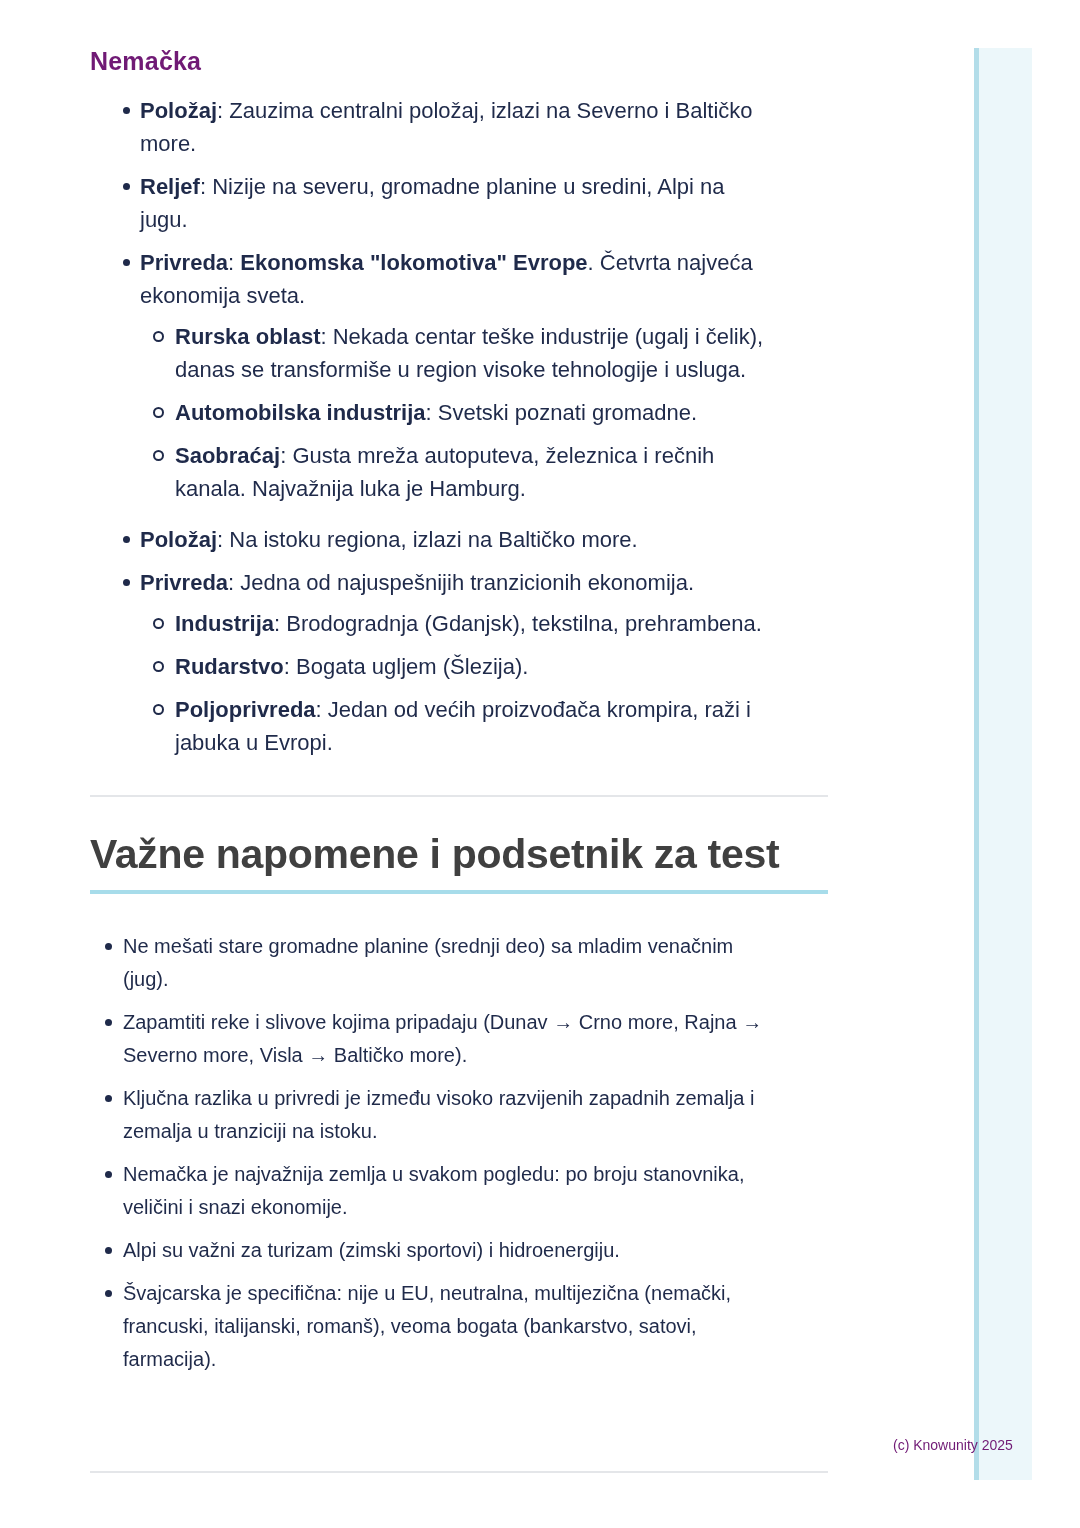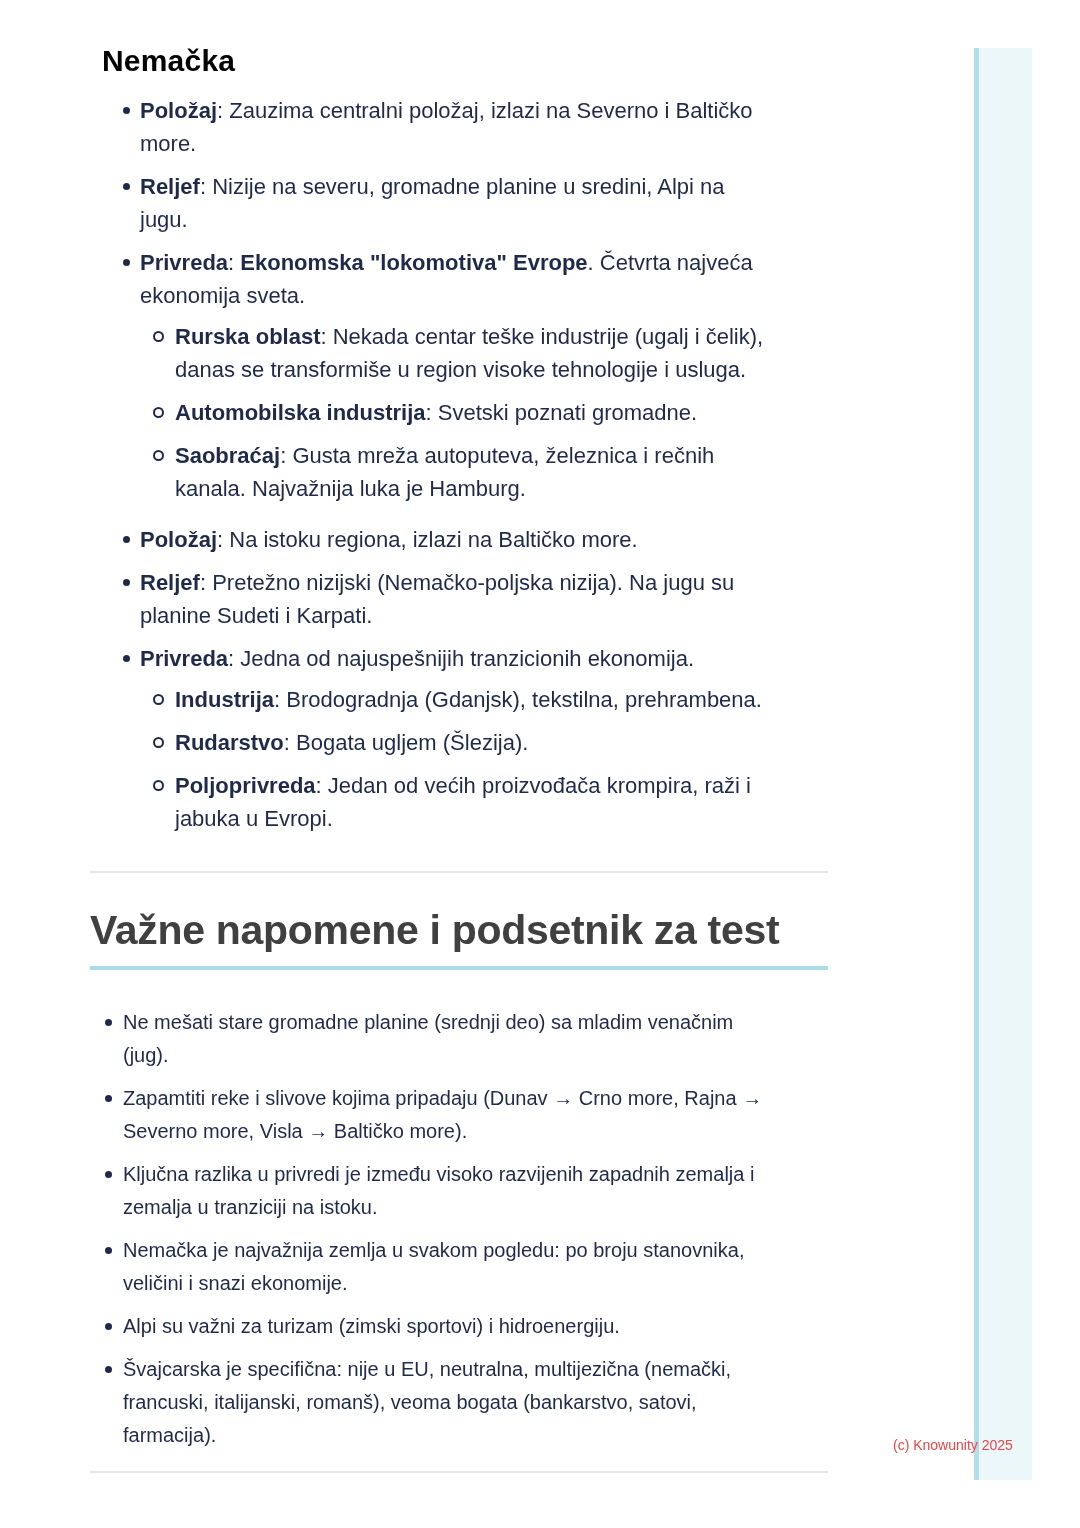--- a/index.html
+++ b/index.html
@@ -9,22 +9,22 @@
     font-family:"Liberation Sans", sans-serif;
   }
   .side-strip{
     position:absolute;top:48px;left:974px;width:53px;height:1432px;
     background:#ecf7fa;border-left:5px solid #b3dde9;
   }
   .content{
     position:absolute;left:90px;top:46px;width:738px;
   }
   h2.section-heading{
-    margin:30px 0 18px 12px;font-size:30px;line-height:30px;font-weight:bold;
-    color:#000000;letter-spacing:.2px;
+    margin:30px 0 18px 0;font-size:25px;line-height:30px;font-weight:bold;
+    color:#701a75;letter-spacing:.2px;
   }
   h2.section-heading.first{margin-top:0;}
   ul.blist{list-style:none;margin:18px;padding:0;font-size:22px;line-height:33px;}
   li.l1{position:relative;padding-left:32px;padding-right:46px;margin-bottom:10px;}
   li.l1::before{
     content:"";position:absolute;left:15px;top:13px;width:7px;height:7px;
     border-radius:50%;background:#1f2a4a;
   }
   ul.sub{list-style:none;margin:8px 0 0 0;padding:0;}
   li.l2{position:relative;padding-left:35px;padding-right:0;margin-bottom:10px;}
@@ -44,21 +44,21 @@
   .title-underline{
     margin-top:12px;width:738px;height:4px;background:#a7dcea;
   }
   ul.notes{list-style:none;margin:36px 0 0 0;padding:0;font-size:20px;line-height:33px;}
   ul.notes li{position:relative;padding-left:33px;padding-right:46px;margin-bottom:10px;}
   ul.notes li::before{
     content:"";position:absolute;left:15px;top:13px;width:7px;height:7px;
     border-radius:50%;background:#1f2a4a;
   }
   .copyright{
-    position:absolute;left:893px;top:1437px;font-size:14px;color:#ef4444;
+    position:absolute;left:893px;top:1437px;font-size:14px;color:#701a75;
     z-index:3;white-space:nowrap;
   }
   .bottom-divider{
     position:absolute;left:90px;top:1471px;width:738px;height:0;
     border-top:2px solid #e4e6e9;
   }
 </style>
 </head>
 <body>
 
@@ -91,23 +91,20 @@
       </li>
     </ul>
   </section>
 
   <section>
     <ul class="blist">
       <li class="l1">
         <span class="seg-b">Položaj</span><span>: Na istoku regiona, izlazi na Baltičko more.</span>
       </li>
       <li class="l1">
-        <span class="seg-b">Reljef</span><span>: Pretežno nizijski (Nemačko-poljska nizija). Na jugu su planine Sudeti i Karpati.</span>
-      </li>
-      <li class="l1">
         <span class="seg-b">Privreda</span><span>: Jedna od najuspešnijih tranzicionih ekonomija.</span>
         <ul class="sub">
           <li class="l2">
             <span class="seg-b">Industrija</span><span>: Brodogradnja (Gdanjsk), tekstilna, prehrambena.</span>
           </li>
           <li class="l2">
             <span class="seg-b">Rudarstvo</span><span>: Bogata ugljem (Šlezija).</span>
           </li>
           <li class="l2">
             <span class="seg-b">Poljoprivreda</span><span>: Jedan od većih proizvođača krompira, raži i jabuka u Evropi.</span>

